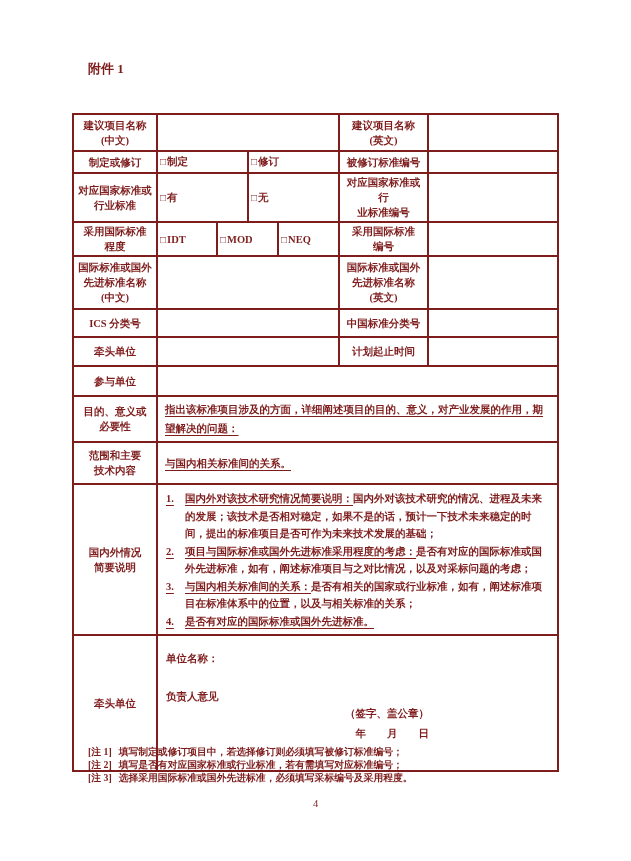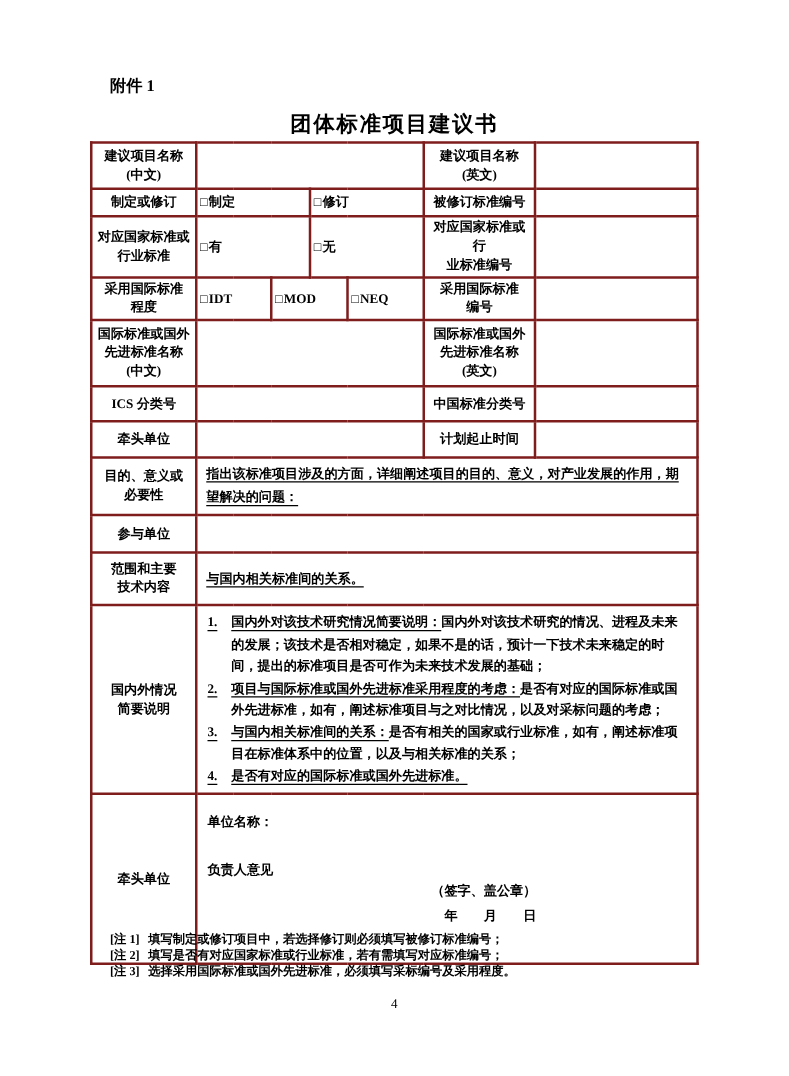--- a/index.html
+++ b/index.html
@@ -2,21 +2,21 @@
 <html><head>
 <meta charset="utf-8">
 <style>
   html,body { margin:0; padding:0; background:#e8e8e8; }
   .page {
     position: relative;
     width: 631px;
     height: 861px;
     background: #ffffff;
     font-family: "Liberation Serif", "DejaVu Serif", serif;
-    color: #000000;
+    color: #7f1d1d;
     overflow: hidden;
   }
   .attachment {
     position: absolute;
     left: 88px; top: 60px;
     font-size: 13px;
     font-weight: bold;
   }
   .title {
     position: absolute;
@@ -90,21 +90,20 @@
     text-align: center;
     font-size: 10.5px;
   }
 </style>
 </head>
 <body>
 
 <div class="page">
 
   <div class="attachment">附件 1</div>
-  <h1 class="title">团体标准项目建议书</h1>
 
   <table class="form-table">
     <colgroup>
       <col style="width:84px">
       <col style="width:30px">
         <col style="width:30px">
         <col style="width:31px">
       <col style="width:30px">
         <col style="width:30px">
         <col style="width:31px">
@@ -183,31 +182,31 @@
       <td class="val"></td>
     </tr>
 
     <tr style="height:29px">
       <td class="lbl">牵头单位</td>
       <td class="val" colspan="6"></td>
       <td class="lbl">计划起止时间</td>
       <td class="val"></td>
     </tr>
 
+    <tr style="height:30px">
+      <td class="lbl">参与单位</td>
+      <td class="val" colspan="8"></td>
+    </tr>
+
     <tr style="height:43px">
       <td class="lbl">目的、意义或
 必要性</td>
       <td class="guide-cell" colspan="8">
         <span class="u">指出该标准项目涉及的方面，详细阐述项目的目的、意义，对产业发展的作用，期望解决的问题：</span>
       </td>
-    </tr>
-
-    <tr style="height:30px">
-      <td class="lbl">参与单位</td>
-      <td class="val" colspan="8"></td>
     </tr>
 
     <tr style="height:42px">
       <td class="lbl">范围和主要
 技术内容</td>
       <td class="guide-cell" colspan="8">
         <span class="u">与国内相关标准间的关系。</span>
       </td>
     </tr>
 

